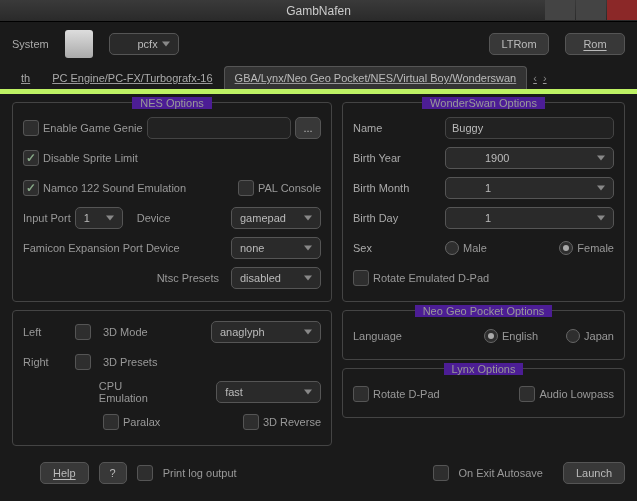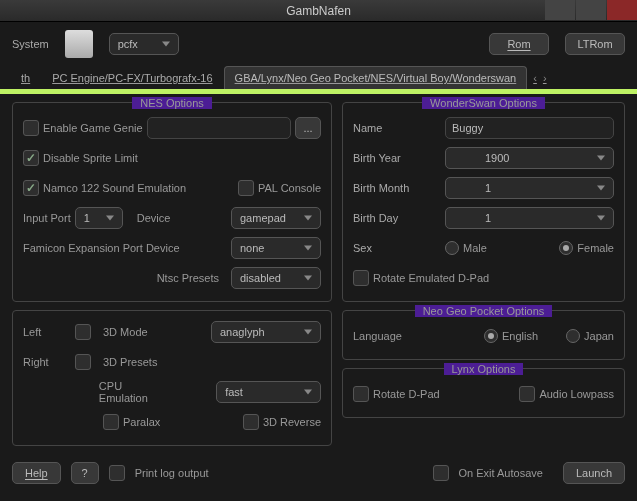--- a/index.html
+++ b/index.html
@@ -32,24 +32,24 @@
 .row { display: flex; align-items: center; gap: 4px; min-height: 26px; }
 .row + .row { margin-top: 4px; }
 .chk { width: 16px; height: 16px; border: 1px solid #555; border-radius: 3px; background: #2e2e2e; display: flex; align-items: center; justify-content: center; flex-shrink: 0; }
 .chk.on::after { content: '✓'; color: #8a8; font-size: 12px; font-weight: bold; }
 .input { background: #222; border: 1px solid #444; border-radius: 5px; height: 22px; flex: 1; color: #bbb; padding: 0 6px; font-size: 11px; display: flex; align-items: center; }
 .smallbtn { width: 26px; height: 22px; background: #383838; border: 1px solid #555; border-radius: 5px; color: #bbb; display: flex; align-items: center; justify-content: center; }
 .radio { width: 14px; height: 14px; border: 1px solid #666; border-radius: 50%; background: #2e2e2e; display: flex; align-items: center; justify-content: center; flex-shrink: 0; }
 .radio.on::after { content: ''; width: 6px; height: 6px; background: #aaa; border-radius: 50%; }
 .grow { flex: 1; padding-left: 39px; }
 .rlabel { width: 88px; color: #aaa; }
-.bottombar { display: flex; align-items: center; padding: 6px 12px; gap: 10px; }
+.bottombar { display: flex; align-items: center; padding: 6px 12px; gap: 10px; margin-left: 28px; }
 .spacer { flex: 1; }
 .w90 { width: 90px; }
-.w70 { width: 70px; }
+.w70 { width: 70px; justify-content: flex-end; }
 .w48 { width: 48px; }
 .w60 { width: 60px; }
 .w110 { width: 110px; }
 </style>
 </head>
 <body>
 
 <div class="titlebar">
   <span class="titlebar-text">GambNafen</span>
   <div class="winbtns">
@@ -59,25 +59,25 @@
   </div>
 </div>
 
 <div class="toprow">
   <span class="label">System</span>
   <div class="sysicon"></div>
   <div class="select w70">
       <span>pcfx</span>
     </div>
   <div class="grow"></div>
+  <div class="btn w60">
+      <span>LTRom</span>
+    </div>
   <div class="btn u w60">
       <span>Rom</span>
-    </div>
-  <div class="btn w60">
-      <span>LTRom</span>
     </div>
 </div>
 
 <div class="tabbar">
   <div class="tab"><span>th</span></div>
   <div class="tab"><span>PC Engine/PC-FX/Turbografx-16</span></div>
   <div class="tab active"><span>GBA/Lynx/Neo Geo Pocket/NES/Virtual Boy/Wonderswan</span></div>
   <div class="tabarrows">
     <span>‹</span>
     <span>›</span>

